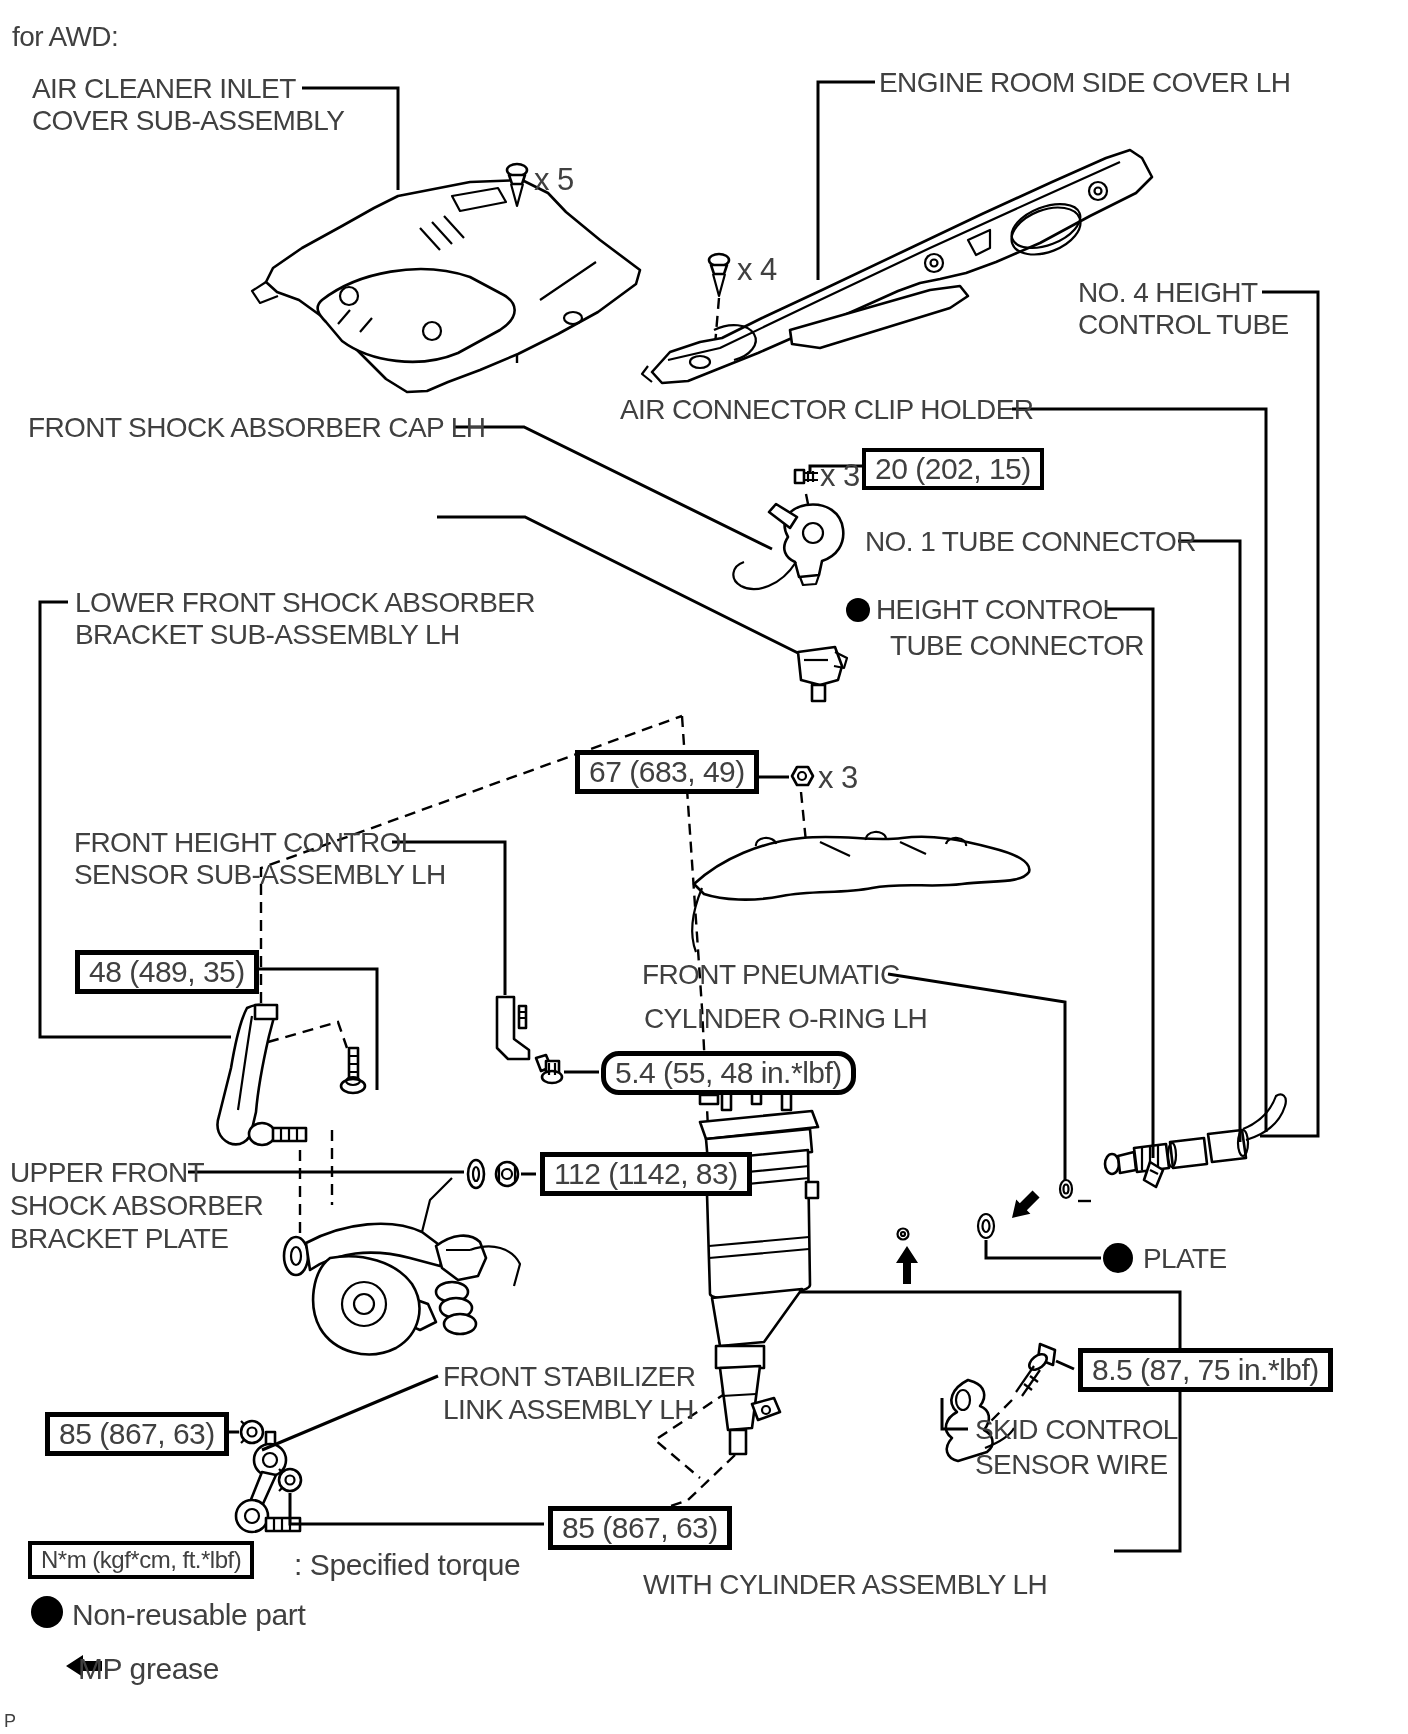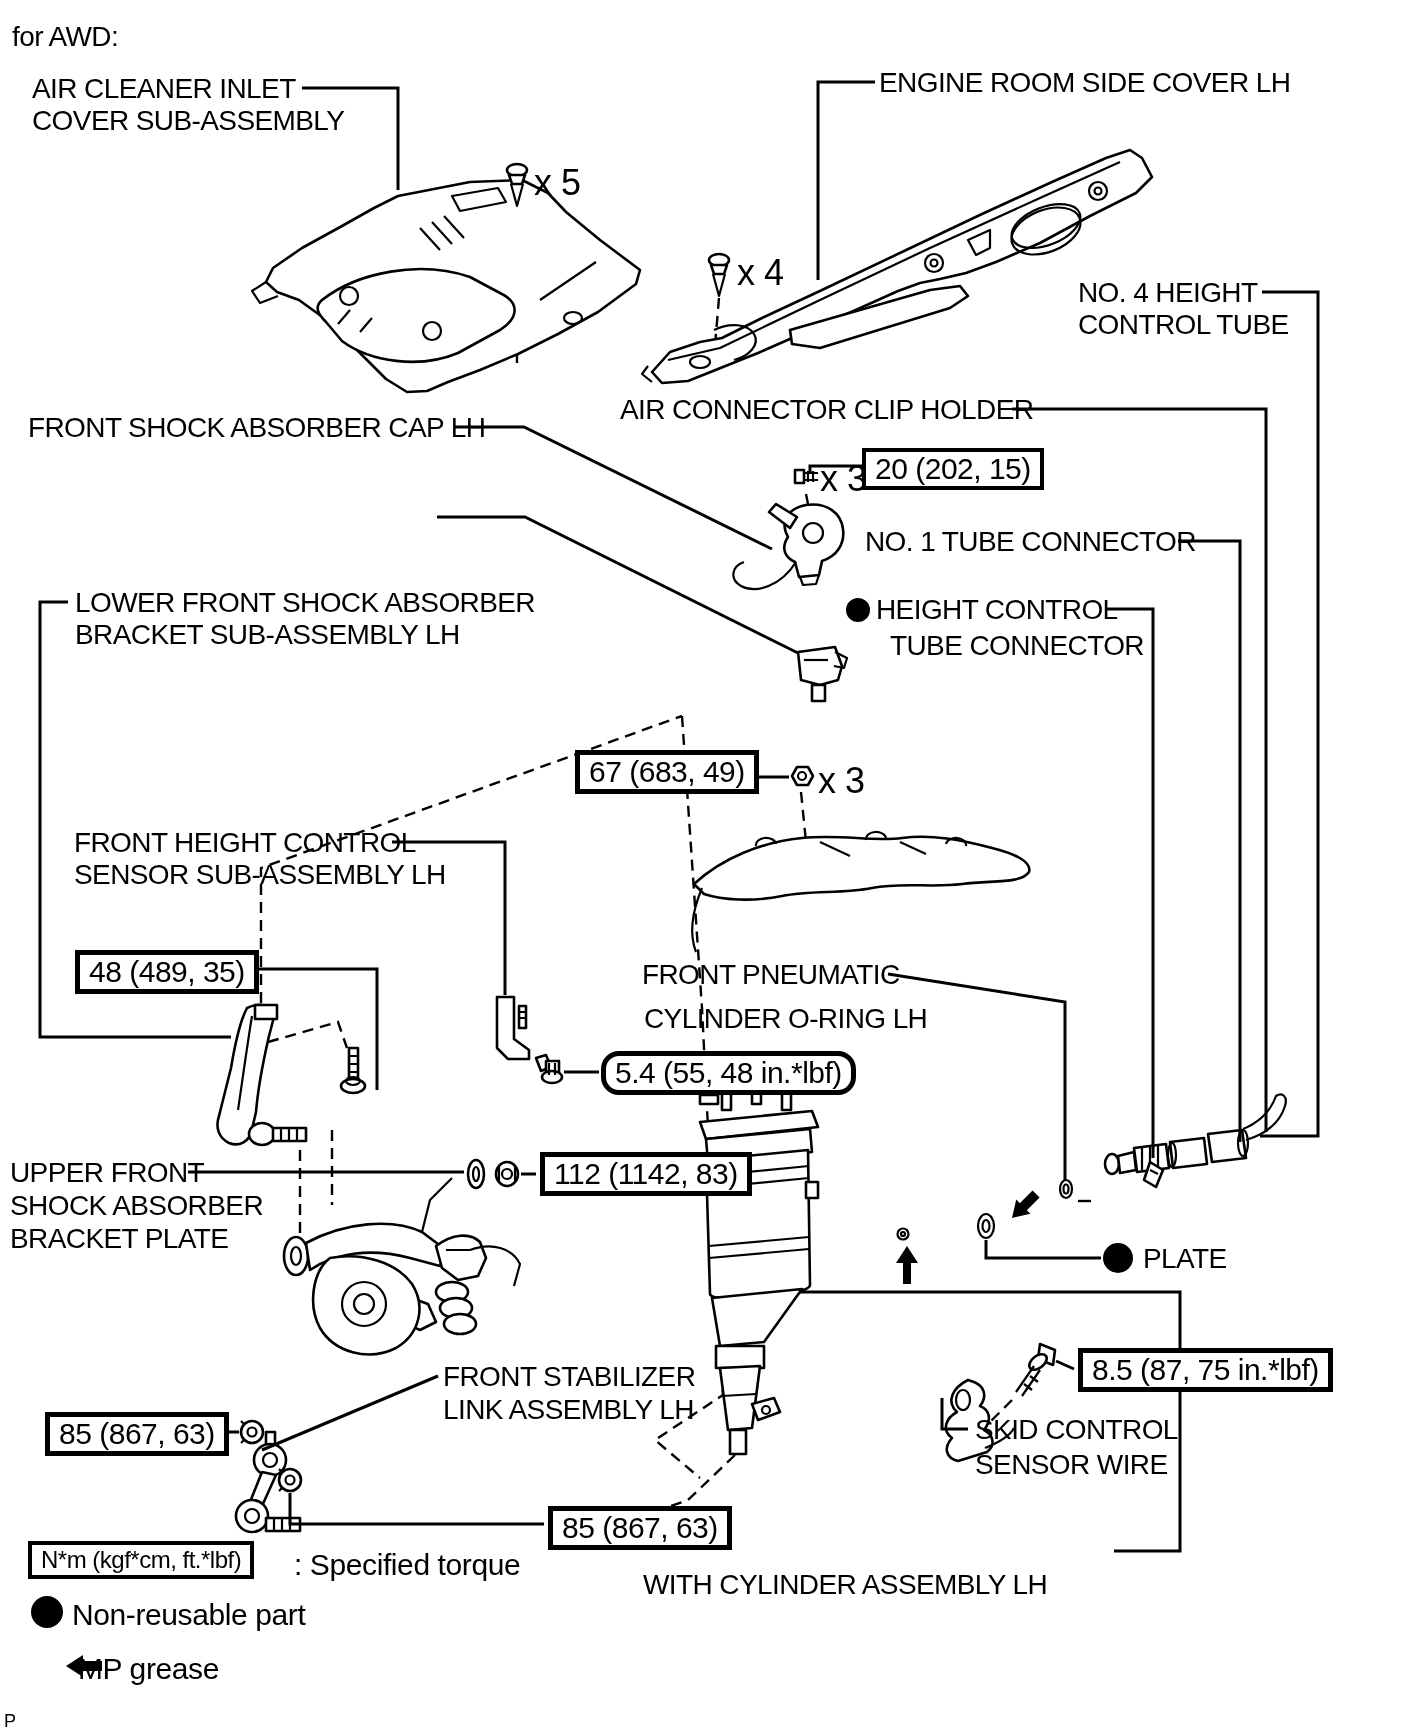--- a/index.html
+++ b/index.html
@@ -1,24 +1,24 @@
 <!DOCTYPE html>
 <html><head>
 <meta charset="utf-8">
 <style>
   html,body{margin:0;padding:0;background:#fff;}
   .canvas{position:relative;width:1408px;height:1734px;background:#fff;overflow:hidden;
-          font-family:"Liberation Sans",sans-serif;color:#000000;}
+          font-family:"Liberation Sans",sans-serif;color:#404040;}
   .canvas svg{position:absolute;left:0;top:0;}
   .lbl{position:absolute;font-size:28px;line-height:30px;white-space:nowrap;letter-spacing:-0.6px;}
   .small{font-size:18px;}
   .tbox{position:absolute;border:5px solid #000;background:#fff;font-size:30px;line-height:26px;
         padding:4px 9px;white-space:nowrap;letter-spacing:-0.5px;}
   .tbox.thin{border-width:4px;}
-  .qty{position:absolute;font-size:36px;white-space:nowrap;letter-spacing:-0.5px;}
+  .qty{position:absolute;font-size:31px;white-space:nowrap;letter-spacing:-0.5px;}
   .legendrow{position:absolute;font-size:30px;white-space:nowrap;letter-spacing:-0.4px;}
   
   .ln{fill:none;stroke:#000;stroke-width:3;}
   .ln2{fill:none;stroke:#000;stroke-width:2.4;}
   .thin{fill:none;stroke:#000;stroke-width:1.7;}
   .dash{fill:none;stroke:#000;stroke-width:2.4;stroke-dasharray:11 7;}
   .art{fill:#fff;stroke:#000;stroke-width:2.6;stroke-linejoin:round;}
   .artn{fill:none;stroke:#000;stroke-width:2.2;stroke-linejoin:round;}
   .blk{fill:#000;stroke:none;}
 </style>

